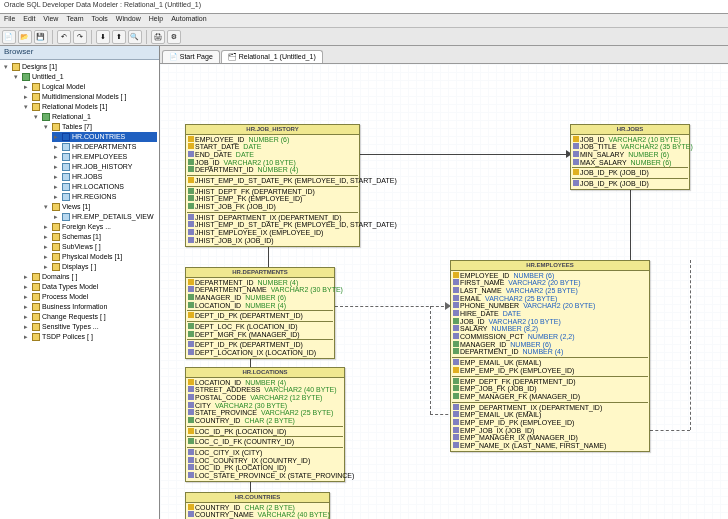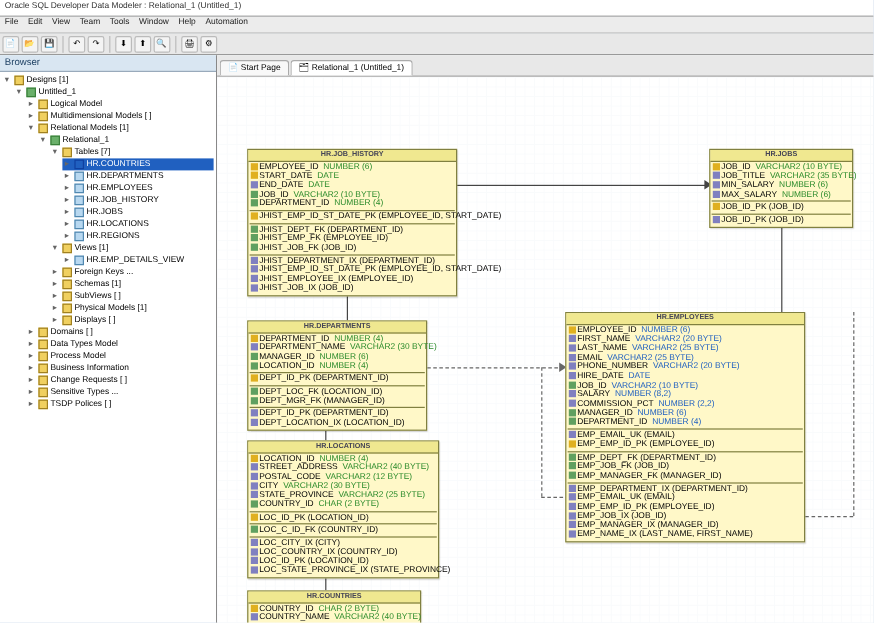--- a/index.html
+++ b/index.html
@@ -4,21 +4,21 @@
 <style>
 *{box-sizing:border-box;margin:0;padding:0;font-family:Tahoma,Arial,sans-serif;font-size:7px;line-height:1.1}
 body{background:#c8d8e8;width:728px;height:519px;overflow:hidden}
 .titlebar{background:#fff;height:14px;padding:1px 4px;font-size:8px;color:#333;border-bottom:1px solid #999}
 .menubar{background:#ececec;height:14px;padding:1px 4px;display:flex;gap:8px;font-size:8px;color:#222;border-bottom:1px solid #bbb}
 .menubar span{cursor:pointer}
 .toolbar{background:#e8e8e8;height:18px;display:flex;align-items:center;gap:2px;padding:0 2px;border-bottom:1px solid #999}
 .tbtn{width:14px;height:14px;background:#f4f4f4;border:1px solid #bbb;border-radius:2px;display:flex;align-items:center;justify-content:center;font-size:7px}
 .tsep{width:1px;height:14px;background:#bbb;margin:0 2px}
 .workspace{display:flex;height:calc(100% - 46px)}
-.browser{width:181px;background:#fff;border-right:1px solid #888;display:flex;flex-direction:column}
+.browser{width:160px;background:#fff;border-right:1px solid #888;display:flex;flex-direction:column}
 .browser-hdr{background:#d9e6f2;padding:2px 4px;font-size:8px;border-bottom:1px solid #9ab;color:#246}
 .tree{flex:1;overflow:auto;padding:2px;font-size:7px;color:#000}
 .tree-node{padding:1px 0 1px 2px;white-space:nowrap;display:flex;align-items:center;gap:2px}
 .tree-children{padding-left:10px}
 .tree-icon{display:inline-block;width:8px;height:8px;background:#f0d060;border:1px solid #a08020;flex-shrink:0}
 .tree-icon.db{background:#6ab06a;border-color:#3a803a}
 .tree-icon.tbl{background:#b8d8f0;border-color:#5088b0}
 .tree-icon.sel{background:#2060c0;border-color:#1040a0}
 .tree-twisty{font-size:7px;color:#666;width:6px;display:inline-block}
 .tree-sel{background:#2060c0;color:#fff}

